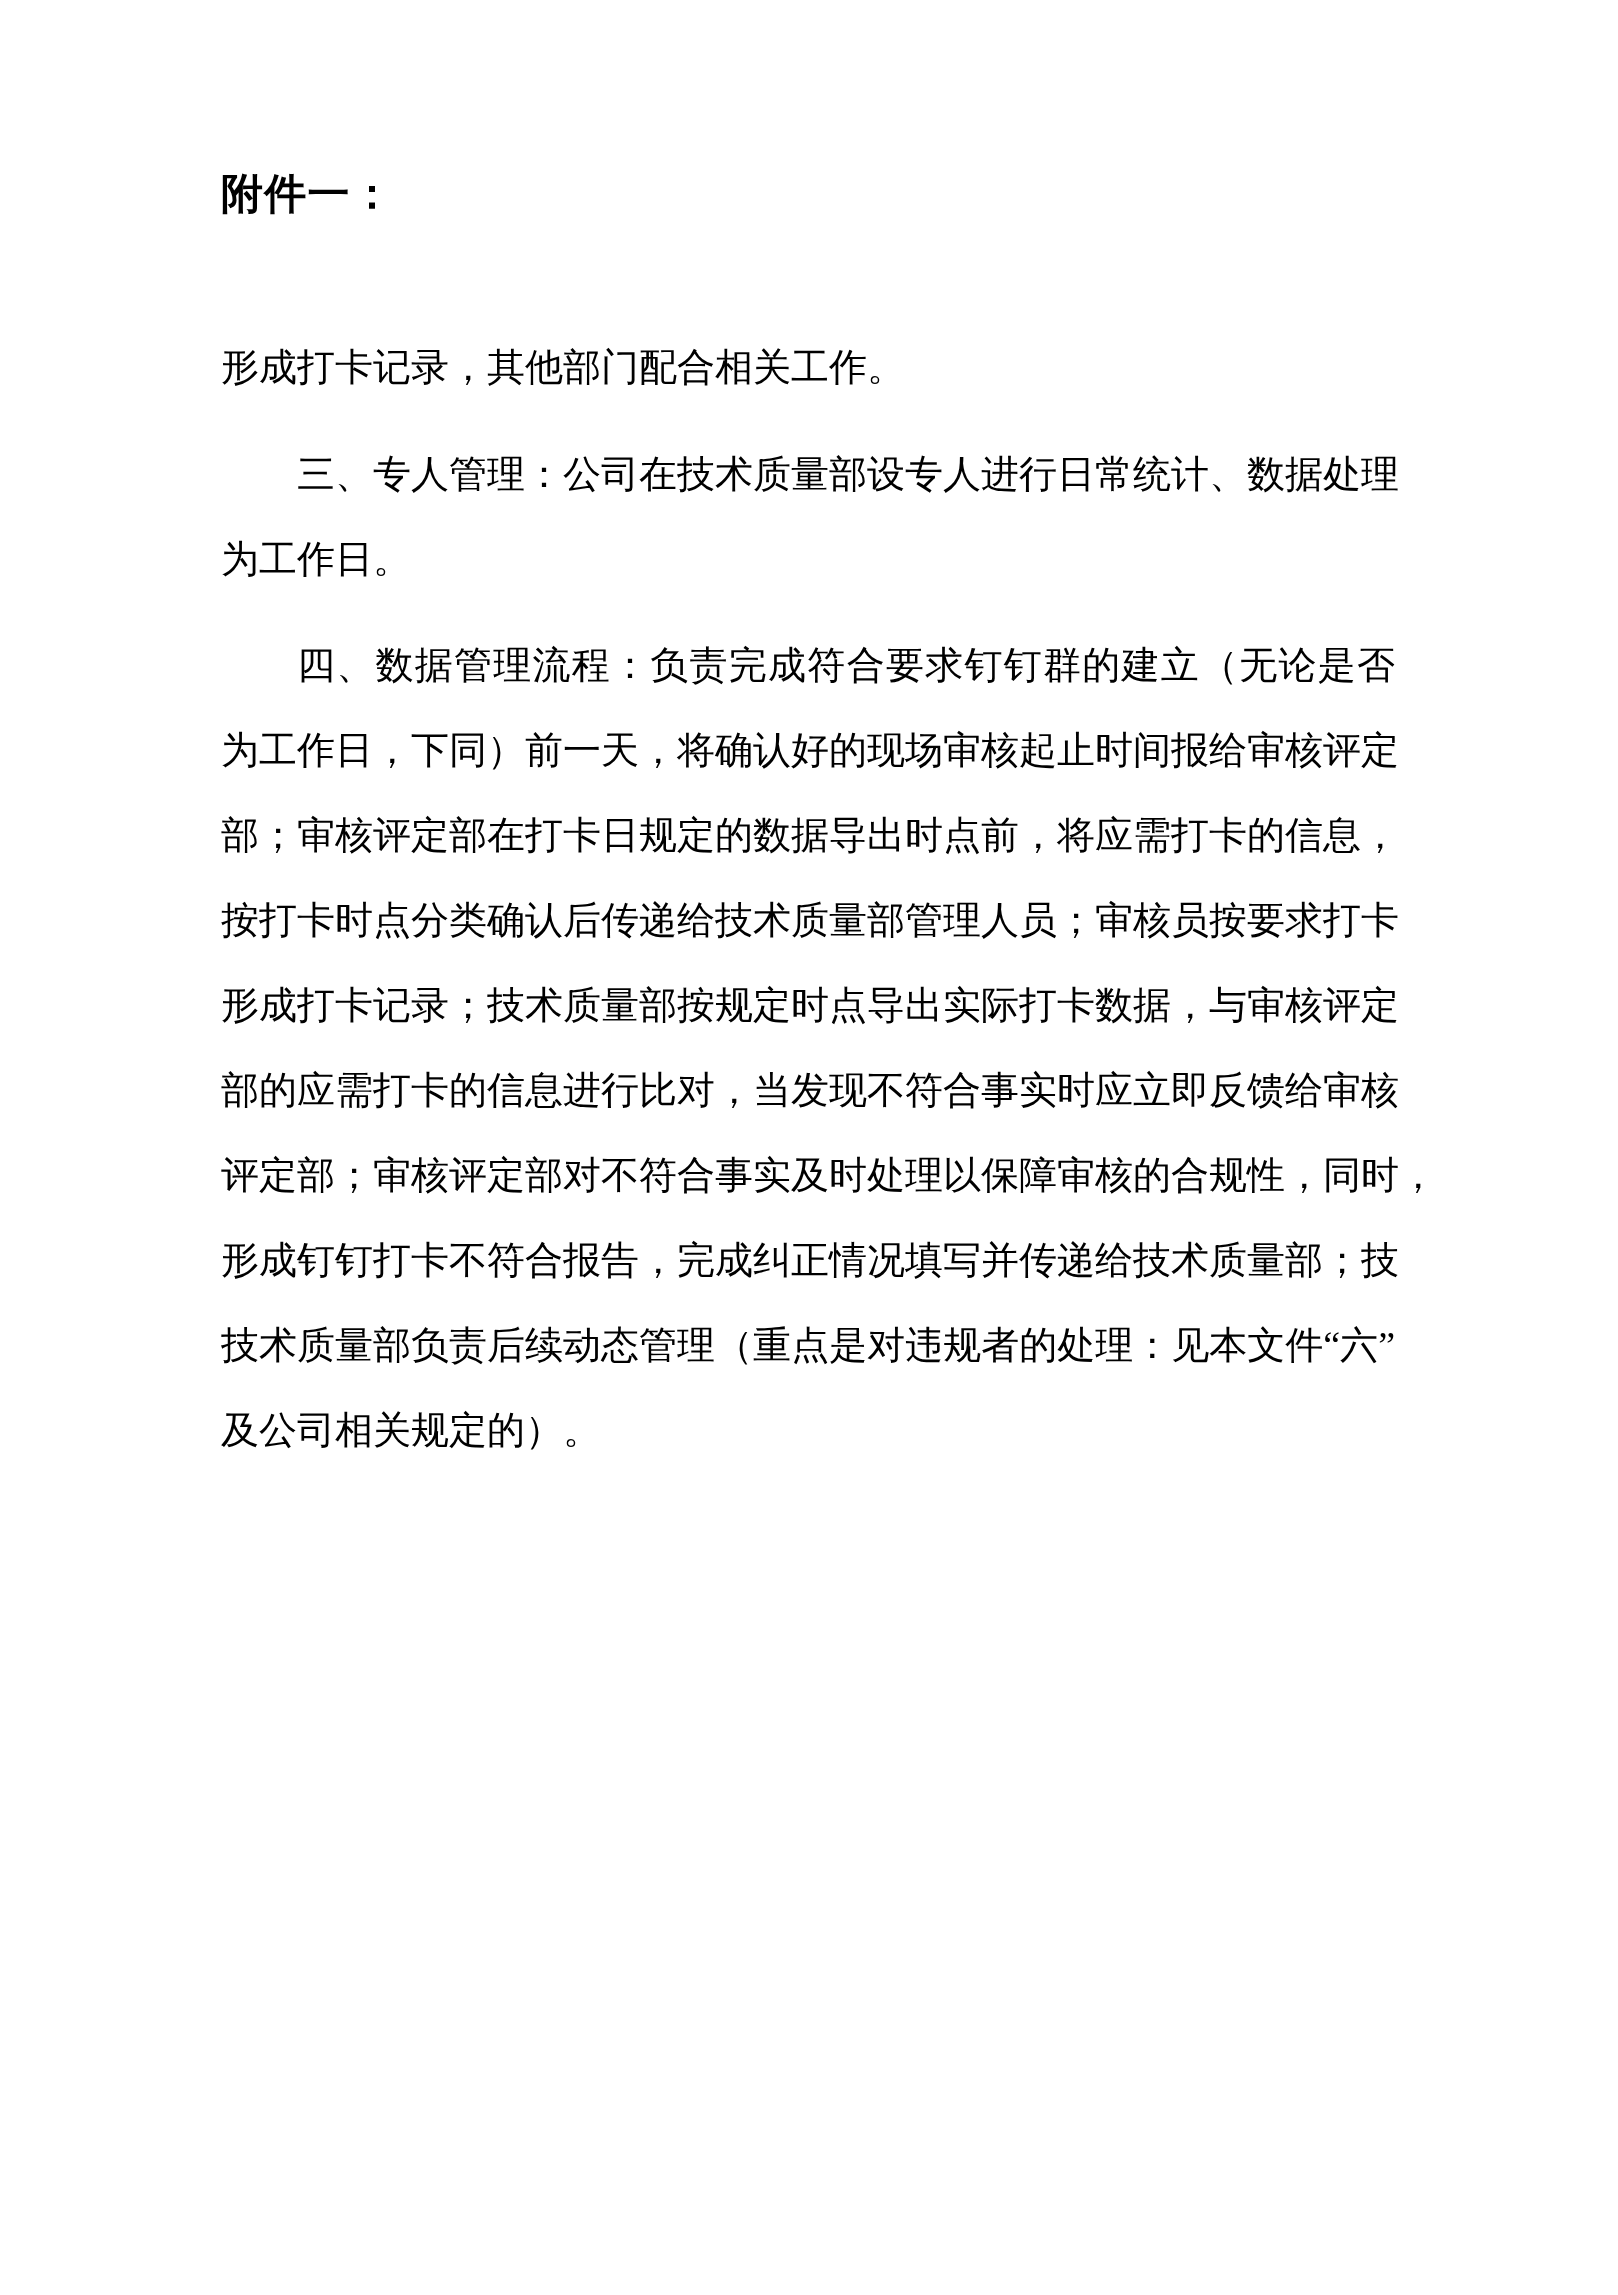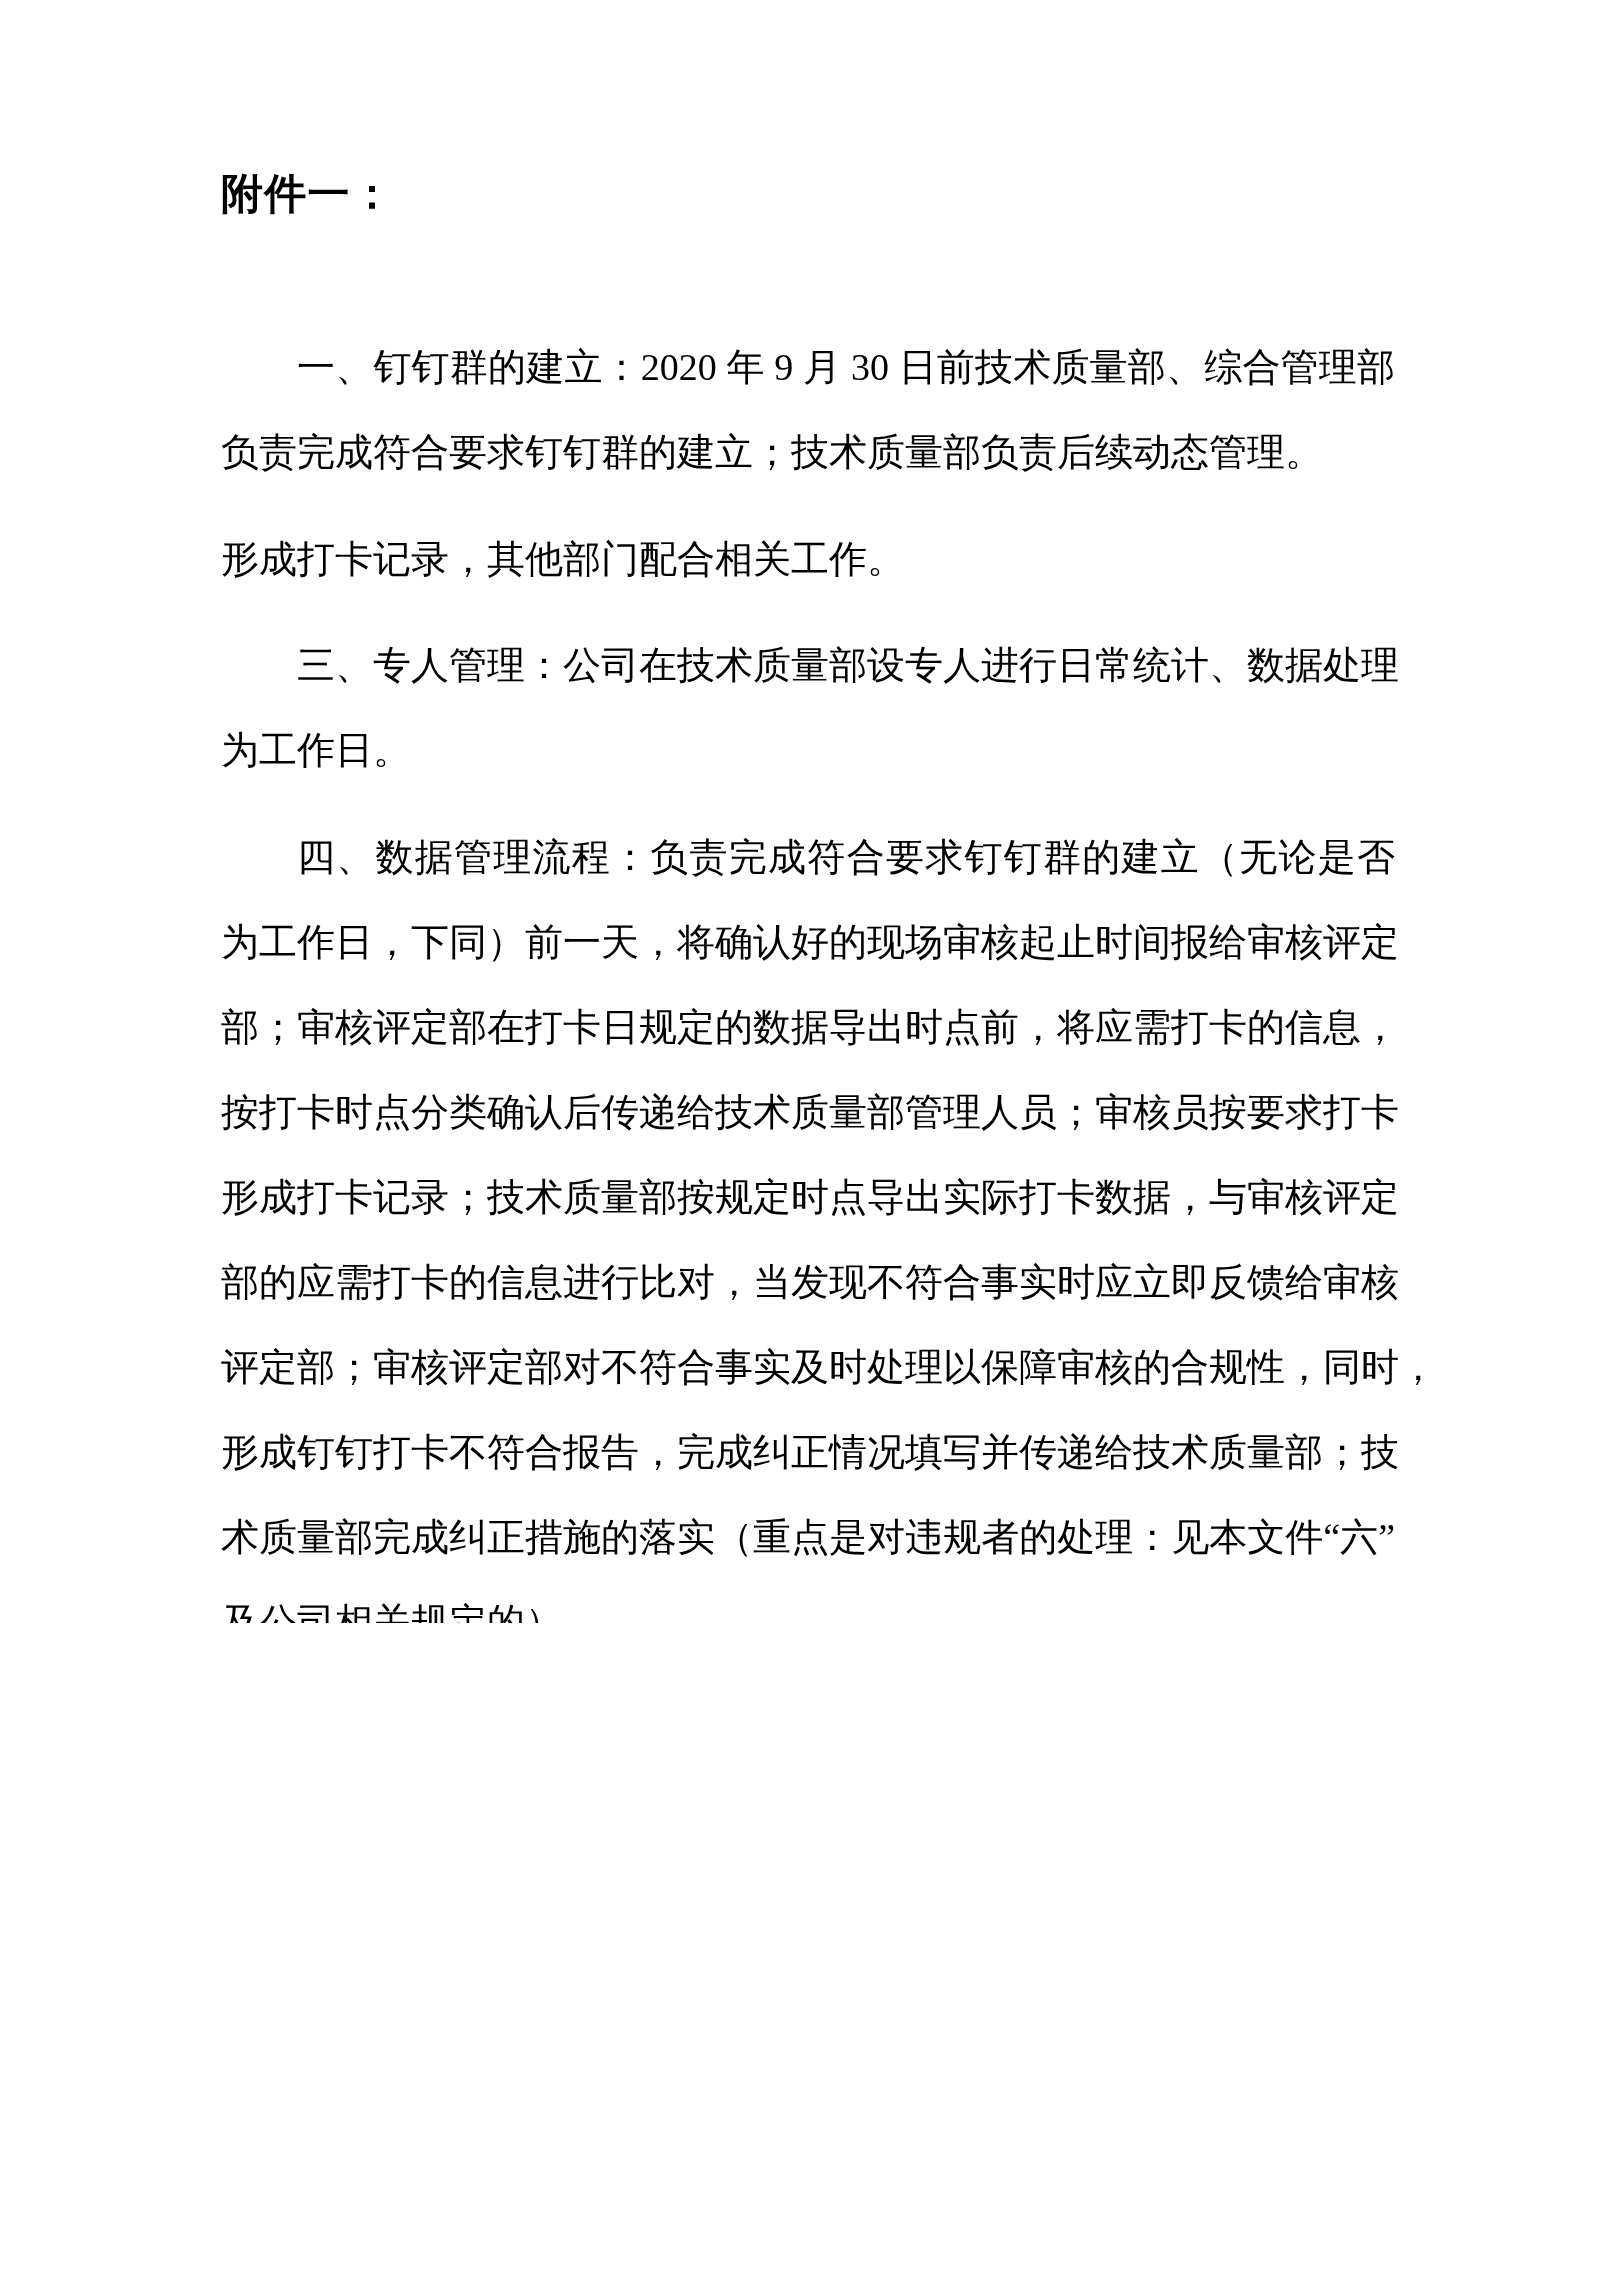--- a/index.html
+++ b/index.html
@@ -62,39 +62,35 @@
   }
 </style>
 </head>
 <body>
 
 <div class="page">
   <div class="content">
     <h1 class="doc-title">附件一：</h1>
     <div>
         <div class="para">
-          <div class="line first">一、钉钉群的建立：2020 年 9 月 30 日前技术质量部、综合管理部</div>
-          <div class="line last">负责完成符合要求钉钉群的建立；技术质量部负责后续动态管理。</div>
-        </div>
-        <div class="para">
           <div class="line last">形成打卡记录，其他部门配合相关工作。</div>
         </div>
         <div class="para">
           <div class="line first">三、专人管理：公司在技术质量部设专人进行日常统计、数据处理</div>
           <div class="line last">为工作日。</div>
         </div>
         <div class="para">
           <div class="line first">四、数据管理流程：负责完成符合要求钉钉群的建立（无论是否</div>
           <div class="line">为工作日，下同）前一天，将确认好的现场审核起止时间报给审核评定</div>
           <div class="line">部；审核评定部在打卡日规定的数据导出时点前，将应需打卡的信息，</div>
           <div class="line">按打卡时点分类确认后传递给技术质量部管理人员；审核员按要求打卡</div>
           <div class="line">形成打卡记录；技术质量部按规定时点导出实际打卡数据，与审核评定</div>
           <div class="line">部的应需打卡的信息进行比对，当发现不符合事实时应立即反馈给审核</div>
           <div class="line">评定部；审核评定部对不符合事实及时处理以保障审核的合规性，同时，</div>
           <div class="line">形成钉钉打卡不符合报告，完成纠正情况填写并传递给技术质量部；技</div>
-          <div class="line">术质量部完成纠正措施的落实（重点是对违规者的处理：见本文件“六”</div>
+          <div class="line">技术质量部负责后续动态管理（重点是对违规者的处理：见本文件“六”</div>
           <div class="line last">及公司相关规定的）。</div>
         </div>
       </div>
   </div>
   <div class="speck"></div>
 </div>
 
 
 </body></html>

